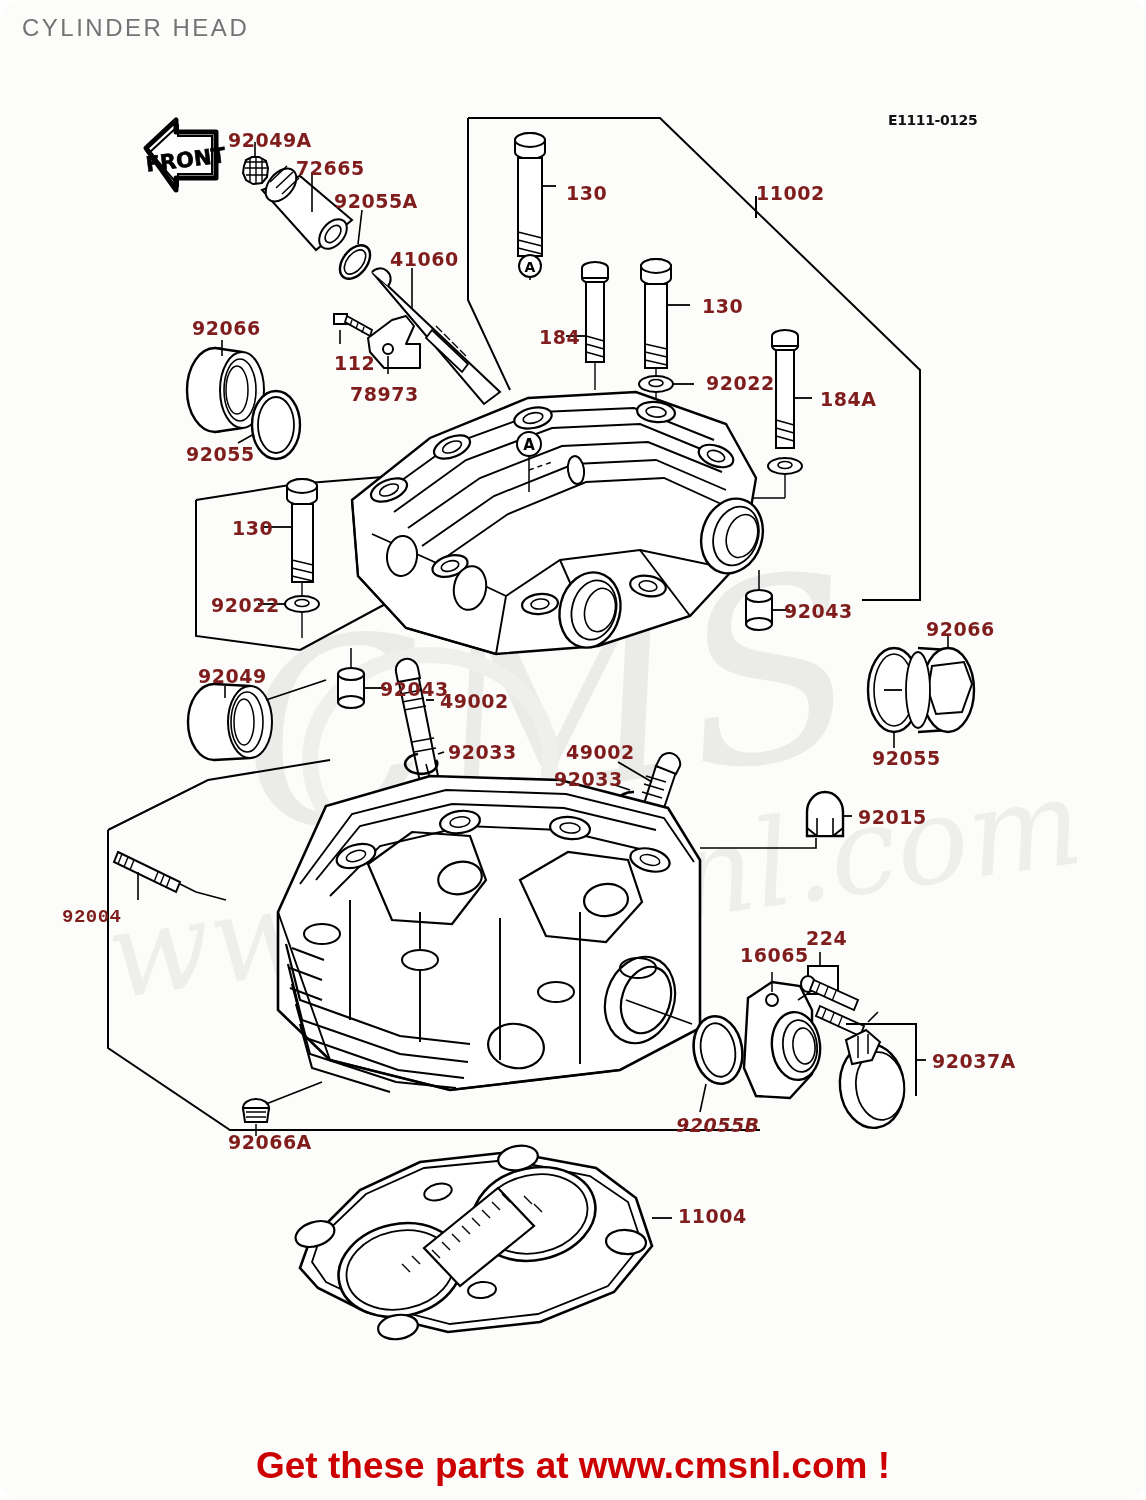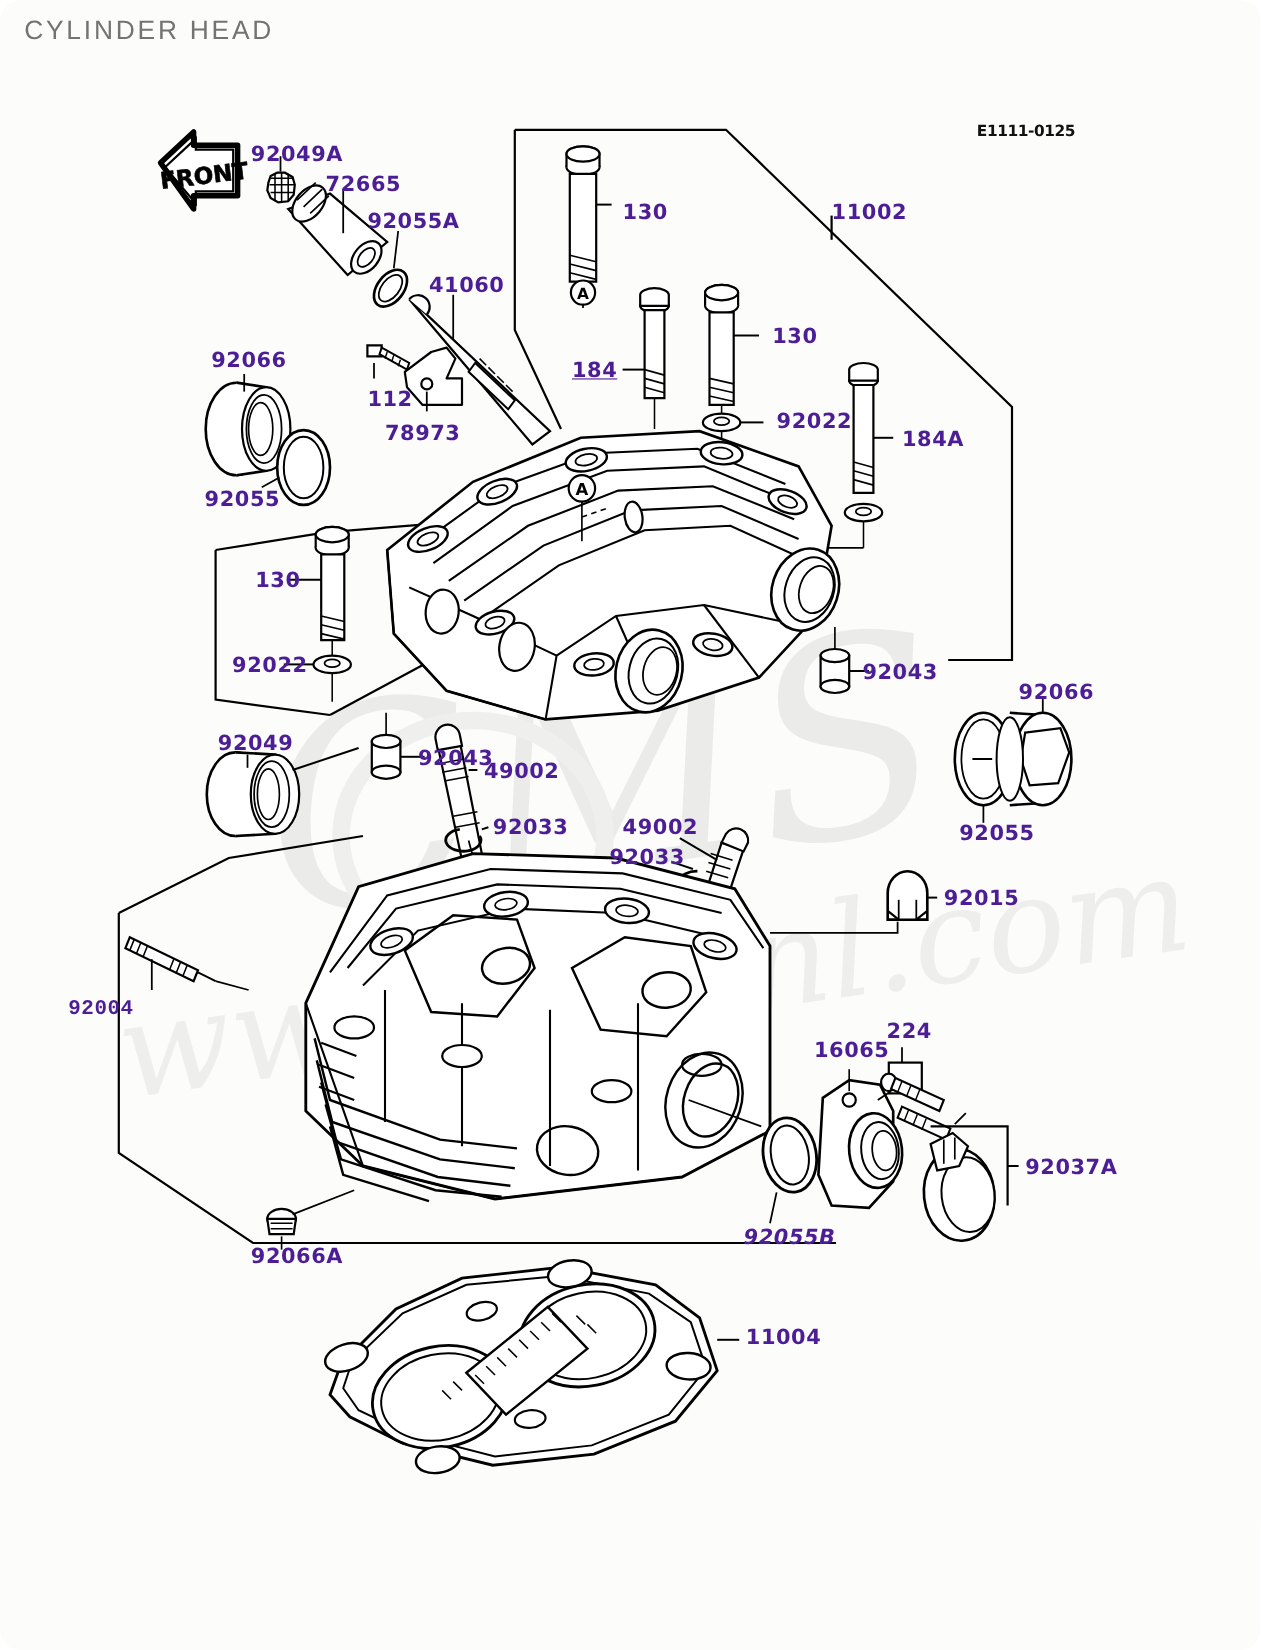--- a/index.html
+++ b/index.html
@@ -53,21 +53,21 @@
     left: 0;
     top: 0;
     width: 1146px;
     height: 1500px;
   }
   .plabel {
     position: absolute;
     font-family: "DejaVu Sans", sans-serif;
     font-size: 19px;
     font-weight: bold;
-    color: #4c1d95;
+    color: #7f1d1d;
     letter-spacing: 0.5px;
     white-space: nowrap;
   }
   .wm {
     fill: #e9eae6;
   }
 </style>
 </head>
 <body>
 
@@ -500,21 +500,21 @@
   <div class="plabel" style="left:296px;top:157px;">72665</div>
   <div class="plabel" style="left:334px;top:190px;">92055A</div>
   <div class="plabel" style="left:390px;top:248px;">41060</div>
   <div class="plabel" style="left:192px;top:317px;">92066</div>
   <div class="plabel" style="left:334px;top:352px;">112</div>
   <div class="plabel" style="left:350px;top:383px;">78973</div>
   <div class="plabel" style="left:186px;top:443px;">92055</div>
   <div class="plabel" style="left:566px;top:182px;">130</div>
   <div class="plabel" style="left:756px;top:182px;">11002</div>
   <div class="plabel" style="left:702px;top:295px;">130</div>
-  <div class="plabel" style="left:520px;top:326px;text-decoration:underline;">184</div>
+  <div class="plabel" style="left:539px;top:326px;">184</div>
   <div class="plabel" style="left:706px;top:372px;">92022</div>
   <div class="plabel" style="left:820px;top:388px;">184A</div>
   <div class="plabel" style="left:232px;top:517px;">130</div>
   <div class="plabel" style="left:211px;top:594px;">92022</div>
   <div class="plabel" style="left:784px;top:600px;">92043</div>
   <div class="plabel" style="left:926px;top:618px;">92066</div>
   <div class="plabel" style="left:198px;top:665px;">92049</div>
   <div class="plabel" style="left:380px;top:678px;">92043</div>
   <div class="plabel" style="left:440px;top:690px;">49002</div>
   <div class="plabel" style="left:448px;top:741px;">92033</div>
@@ -523,14 +523,15 @@
   <div class="plabel" style="left:554px;top:768px;">92033</div>
   <div class="plabel" style="left:858px;top:806px;">92015</div>
   <div class="plabel" style="left:62px;top:906px;font-family:Liberation Mono, monospace;">92004</div>
   <div class="plabel" style="left:806px;top:927px;">224</div>
   <div class="plabel" style="left:740px;top:944px;">16065</div>
   <div class="plabel" style="left:932px;top:1050px;">92037A</div>
   <div class="plabel" style="left:676px;top:1114px;font-style:italic;">92055B</div>
   <div class="plabel" style="left:228px;top:1131px;">92066A</div>
   <div class="plabel" style="left:678px;top:1205px;">11004</div>
 
+  <div id="footer-cta">Get these parts at www.cmsnl.com !</div>
 
 </div>
 
 </body></html>

